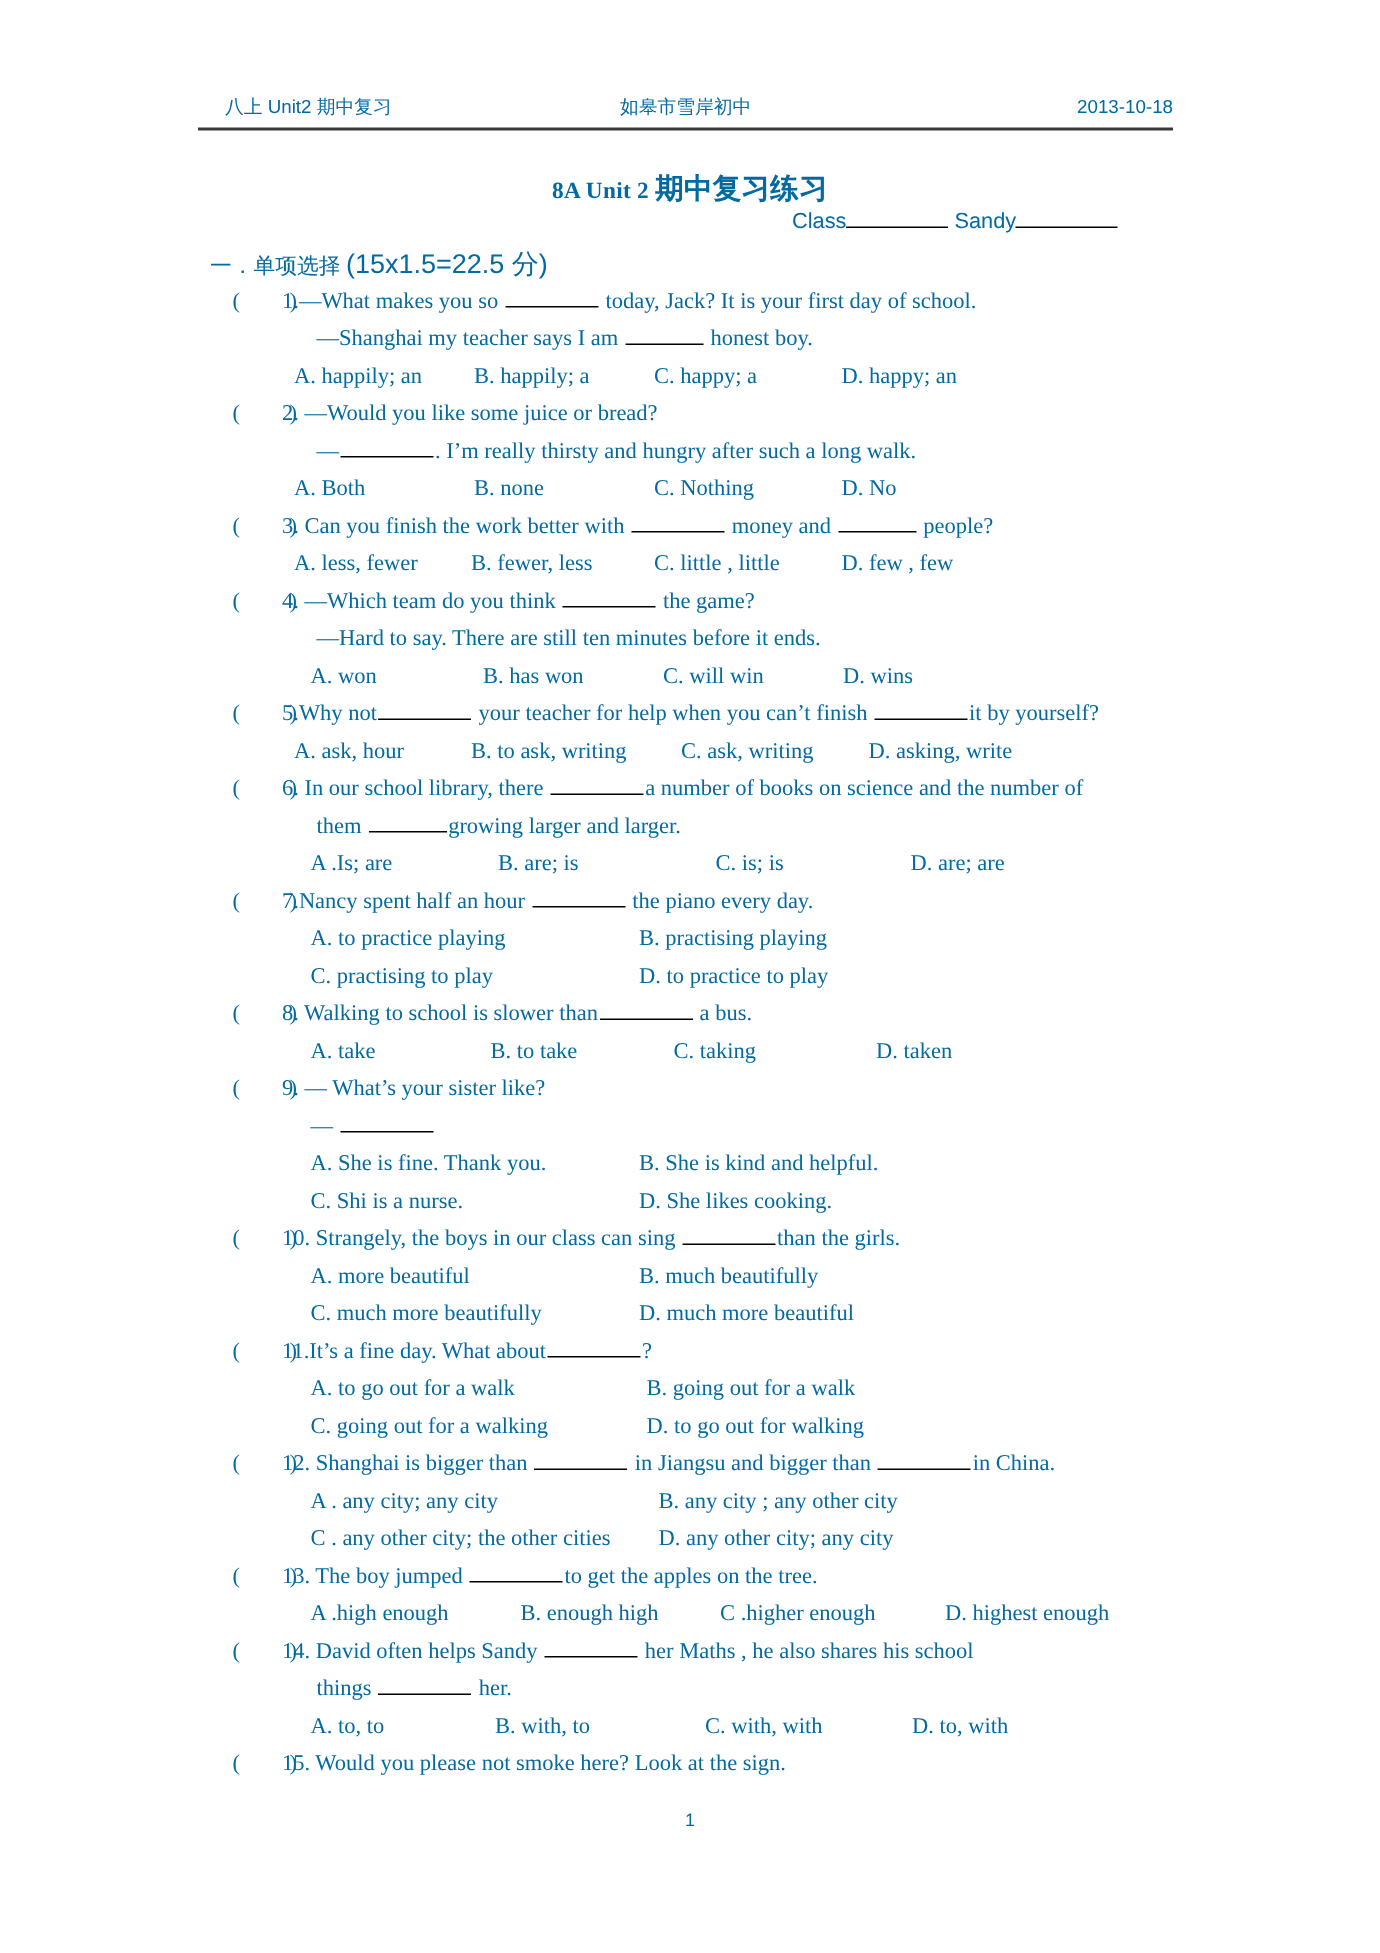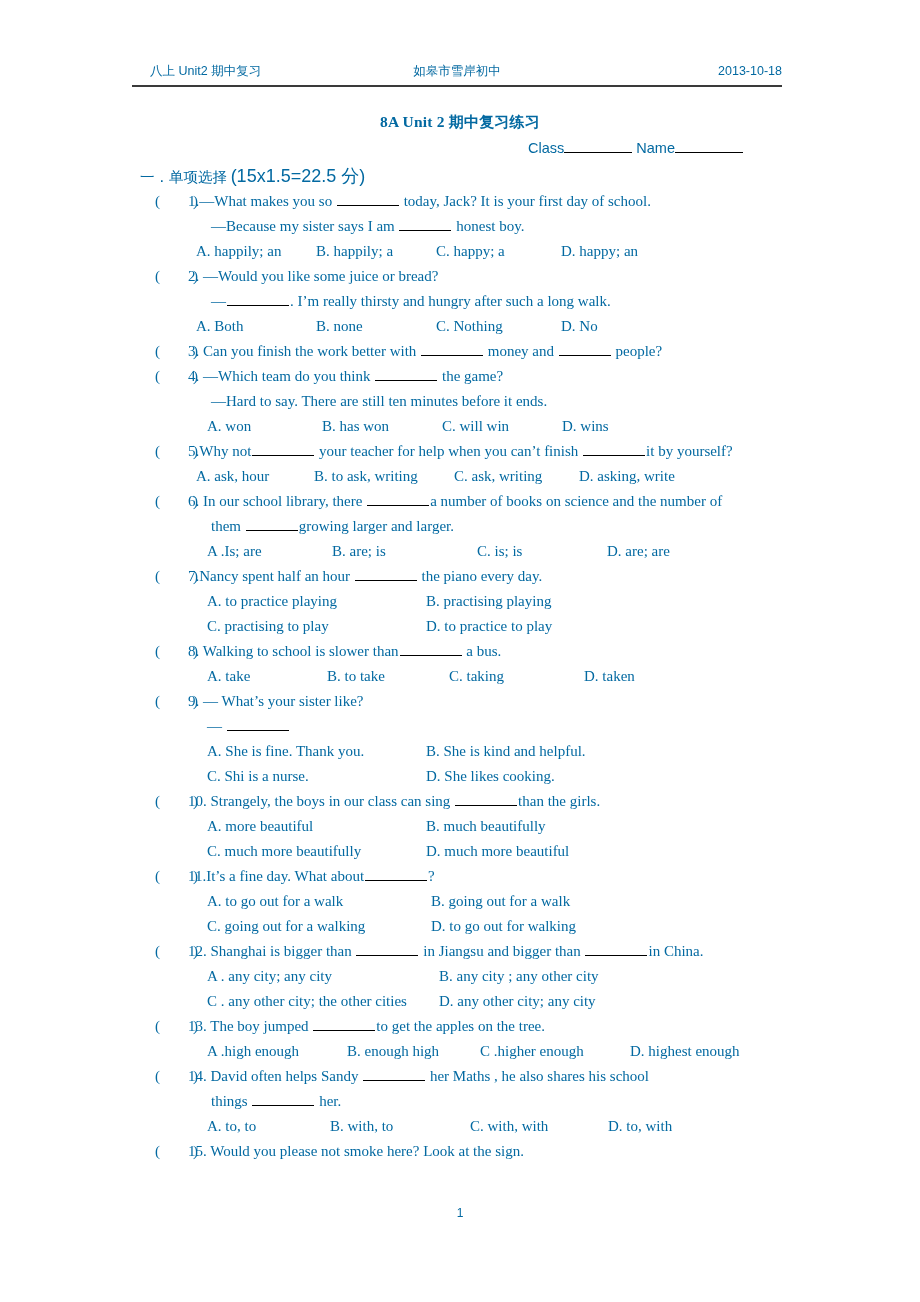--- a/index.html
+++ b/index.html
@@ -65,21 +65,21 @@
     top: 113px;
     width: 920px;
     text-align: center;
     font-size: 15.5px;
     font-weight: bold;
     letter-spacing: 0.2px;
   }
   .doc-title .cn {
     font-family: "DejaVu Sans", "Liberation Sans", sans-serif;
     font-weight: bold;
-    font-size: 15px;
+    font-size: 19px;
   }
 
   
   .classname {
     position: absolute;
     left: 528px;
     top: 140px;
     font-family: "Liberation Sans", "DejaVu Sans", sans-serif;
     font-size: 14.5px;
     white-space: nowrap;
@@ -196,36 +196,36 @@
     <span class="hdr-right">2013-10-18</span>
   </div>
   <div class="header-rule"></div>
 
   <div class="doc-title">
     <span>8A Unit 2 </span><span class="cn">期中复习练习</span>
   </div>
 
   <div class="classname">
     <span>Class</span><span class="blank blank-class"></span>
-    <span>Name</span><span class="blank blank-name"></span>
+    <span>Sandy</span><span class="blank blank-name"></span>
   </div>
 
   <div class="section-head">
     <span class="cn">一．</span><span class="cn">单项选择</span>&nbsp;<span class="pts">(15x1.5=22.5 分)</span>
   </div>
 
   <div class="questions">
 
     <div class="q">
       <div class="q-line">
         <span class="paren"><span>(</span><span class="pa"></span><span>)</span></span>
         <span class="stem"><span>1.</span><span>—What makes you so </span><span class="u u-md"></span><span> today, Jack? It is your first day of school.</span></span>
       </div>
       <div class="q-line">
-        <span class="cont"><span>—Because my sister says I am </span><span class="u u-sm"></span><span> honest boy.</span></span>
+        <span class="cont"><span>—Shanghai my teacher says I am </span><span class="u u-sm"></span><span> honest boy.</span></span>
       </div>
       <div class="q-line">
         <span class="opts-row">
           <span class="opt" style="width:120px">A. happily; an</span><span class="opt" style="width:120px">B. happily; a</span><span class="opt" style="width:125px">C. happy; a</span><span class="opt">D. happy; an</span>
         </span>
       </div>
     </div>
 
     <div class="q">
       <div class="q-line">
@@ -240,20 +240,25 @@
           <span class="opt" style="width:120px">A. Both</span><span class="opt" style="width:120px">B. none</span><span class="opt" style="width:125px">C. Nothing</span><span class="opt">D. No</span>
         </span>
       </div>
     </div>
 
     <div class="q">
       <div class="q-line">
         <span class="paren"><span>(</span><span class="pa"></span><span>)</span></span>
         <span class="stem"><span>3. </span><span>Can you finish the work better with </span><span class="u u-md"></span><span> money and </span><span class="u u-sm"></span><span> people?</span></span>
       </div>
+      <div class="q-line">
+        <span class="opts-row">
+          <span class="opt" style="width:118px">A. less, fewer</span><span class="opt" style="width:122px">B. fewer, less</span><span class="opt" style="width:125px">C. little , little</span><span class="opt">D. few , few</span>
+        </span>
+      </div>
     </div>
 
     <div class="q">
       <div class="q-line">
         <span class="paren"><span>(</span><span class="pa"></span><span>)</span></span>
         <span class="stem"><span>4. </span><span>—Which team do you think </span><span class="u u-md"></span><span> the game?</span></span>
       </div>
       <div class="q-line">
         <span class="cont"><span>—Hard to say. There are still ten minutes before it ends.</span></span>
       </div>

